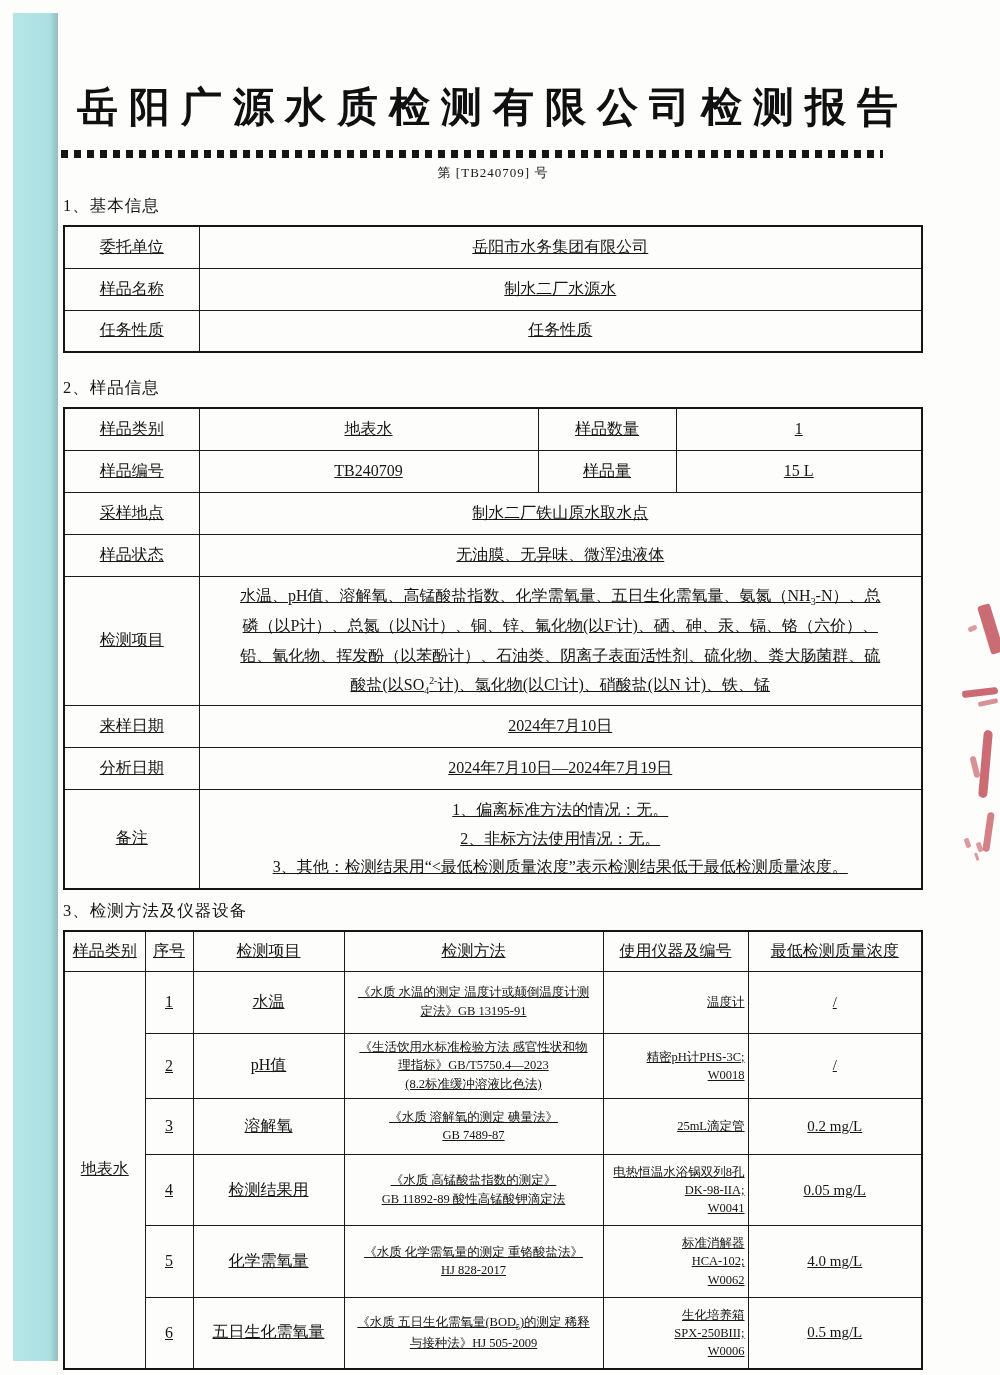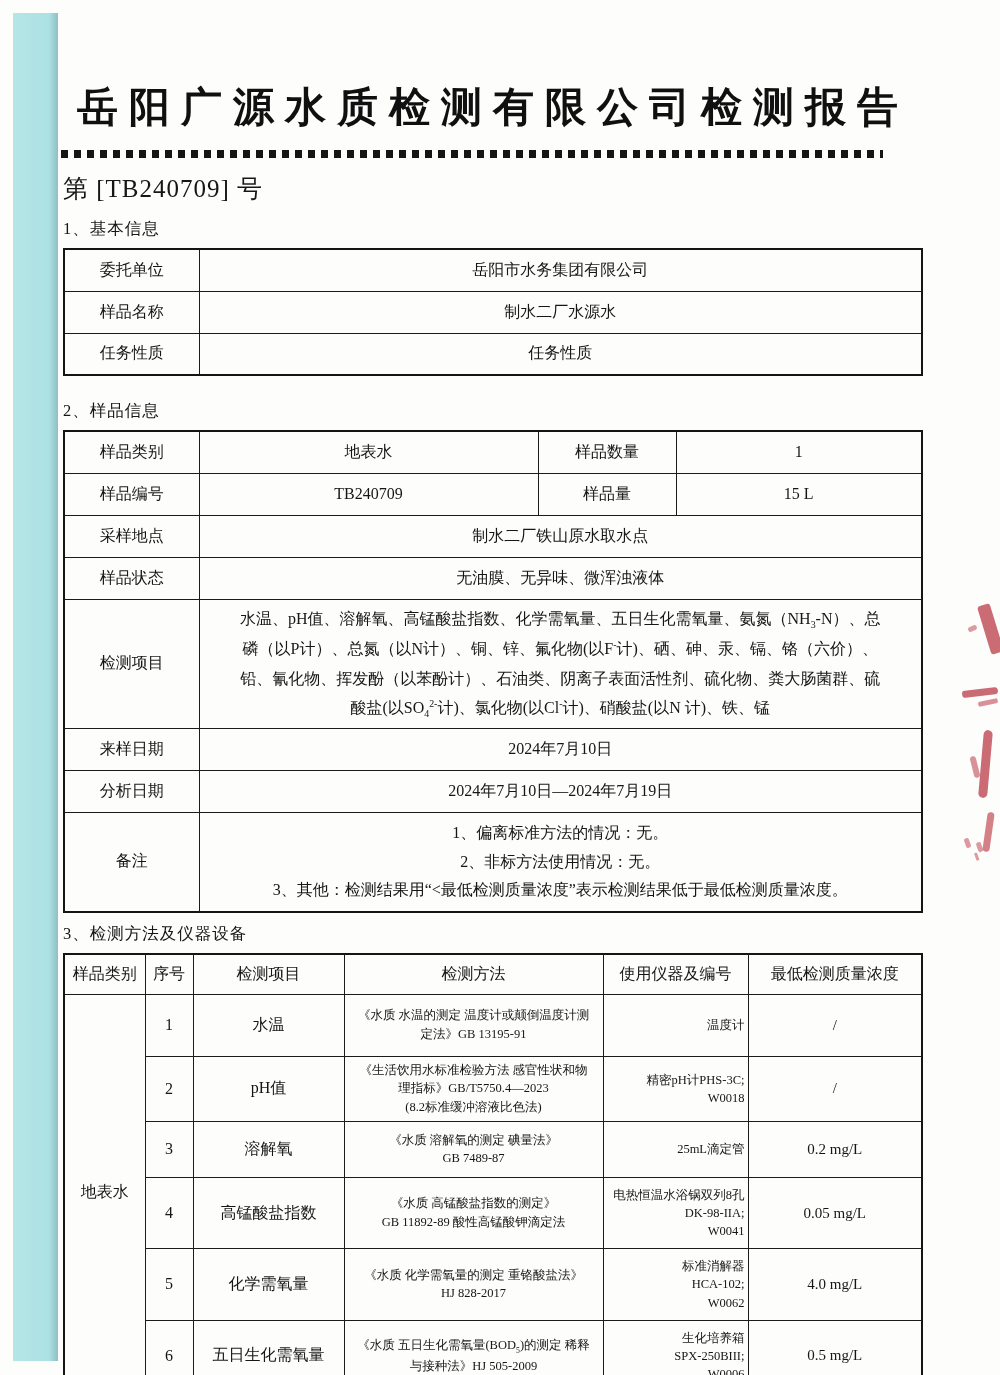--- a/index.html
+++ b/index.html
@@ -19,30 +19,31 @@
   .title {
     margin-top:80px; text-align:center;
     font-family:"Liberation Sans","DejaVu Sans",sans-serif;
     font-weight:900; font-size:41px; letter-spacing:11px;
     color:#101010; white-space:nowrap;
   }
   .dotted-rule {
     height:8px; width:822px; margin:15px 0 0 -2px;
     background:repeating-linear-gradient(90deg,#151515 0 7px,transparent 7px 13px);
   }
-  .report-no { margin-top:14px; font-size:25px; letter-spacing:1px; }
+  .report-no { margin-top:6px; text-align:center; font-size:13px; letter-spacing:1px; }
 
   .sec-heading { font-size:16.5px; letter-spacing:1px; }
   .sec-heading.h1 { margin-top:13px; }
   .sec-heading.h2 { margin-top:24px; }
   .sec-heading.h3 { margin-top:10px; }
 
   table.tbl {
     border-collapse:collapse; table-layout:fixed; width:860px;
     margin-top:8px;
+    text-decoration:underline;
   }
   table.tbl td, table.tbl th {
     border:1.6px solid #1b1b1b; text-align:center; vertical-align:middle;
     font-weight:normal; font-size:16px; overflow:hidden;
   }
   table.tbl { border:2px solid #151515; }
 
   .basic td { height:42px; }
   .sample td { height:42px; }
   td.items-cell { height:112px; line-height:1.85; font-size:15.5px; padding:4px 40px; }
@@ -196,21 +197,21 @@
       </tr>
       <tr class="r3">
         <td>3</td>
         <td>溶解氧</td>
         <td class="m-method">《水质 溶解氧的测定 碘量法》<br>GB 7489-87</td>
         <td class="m-instr">25mL滴定管</td>
         <td class="m-mdl">0.2 mg/L</td>
       </tr>
       <tr class="r4">
         <td>4</td>
-        <td>高锰酸盐指数</td>
+        <td>检测结果用</td>
         <td class="m-method">《水质 高锰酸盐指数的测定》<br>GB 11892-89 酸性高锰酸钾滴定法</td>
         <td class="m-instr">电热恒温水浴锅双列8孔<br>DK-98-IIA;<br>W0041</td>
         <td class="m-mdl">0.05 mg/L</td>
       </tr>
       <tr class="r5">
         <td>5</td>
         <td>化学需氧量</td>
         <td class="m-method">《水质 化学需氧量的测定 重铬酸盐法》<br>HJ 828-2017</td>
         <td class="m-instr">标准消解器<br>HCA-102;<br>W0062</td>
         <td class="m-mdl">4.0 mg/L</td>

